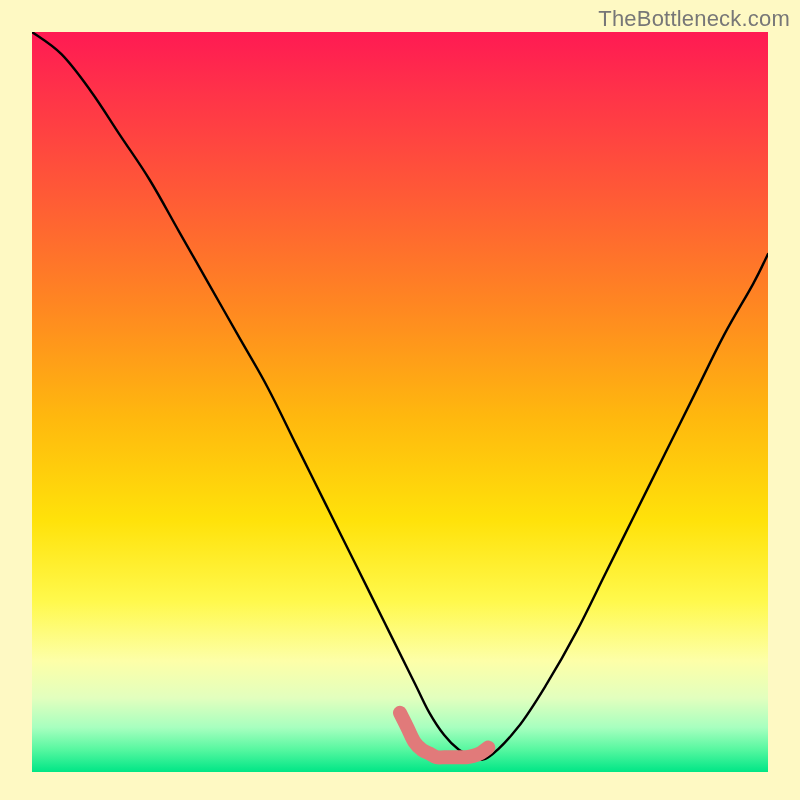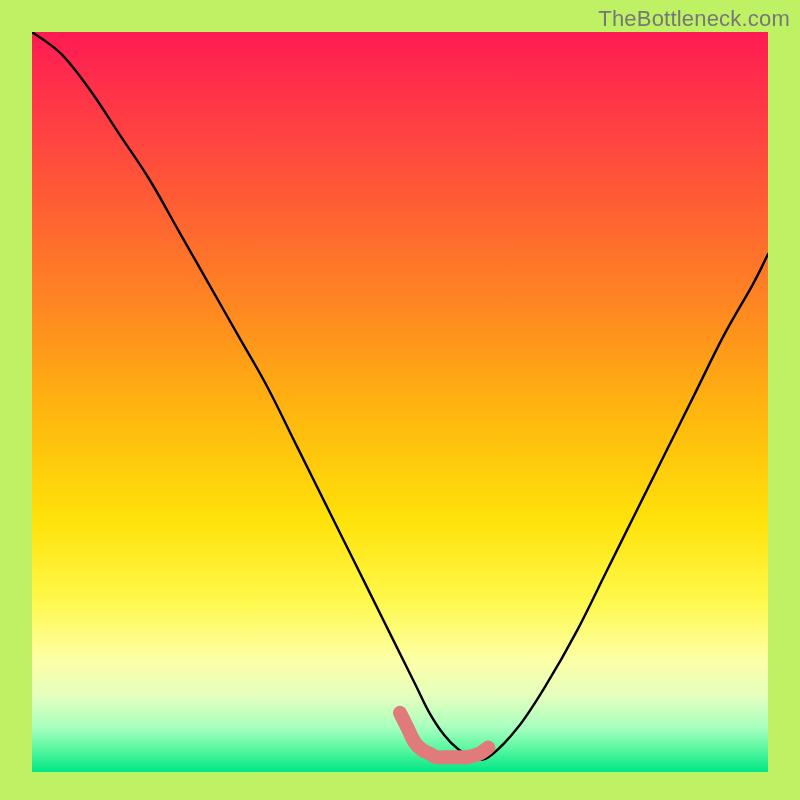--- a/index.html
+++ b/index.html
@@ -8,21 +8,21 @@
     width: 800px;
     height: 800px;
     overflow: hidden;
     background: #000;
     font-family: Arial, Helvetica, sans-serif;
   }
   .frame {
     position: relative;
     width: 800px;
     height: 800px;
-    background: #bef264;
+    background: #fef9c3;
   }
   .plot-area {
     position: absolute;
     left: 32px;
     top: 32px;
     width: 736px;
     height: 740px;
     background: linear-gradient(
       to bottom,
       #ff1a53 0%,

